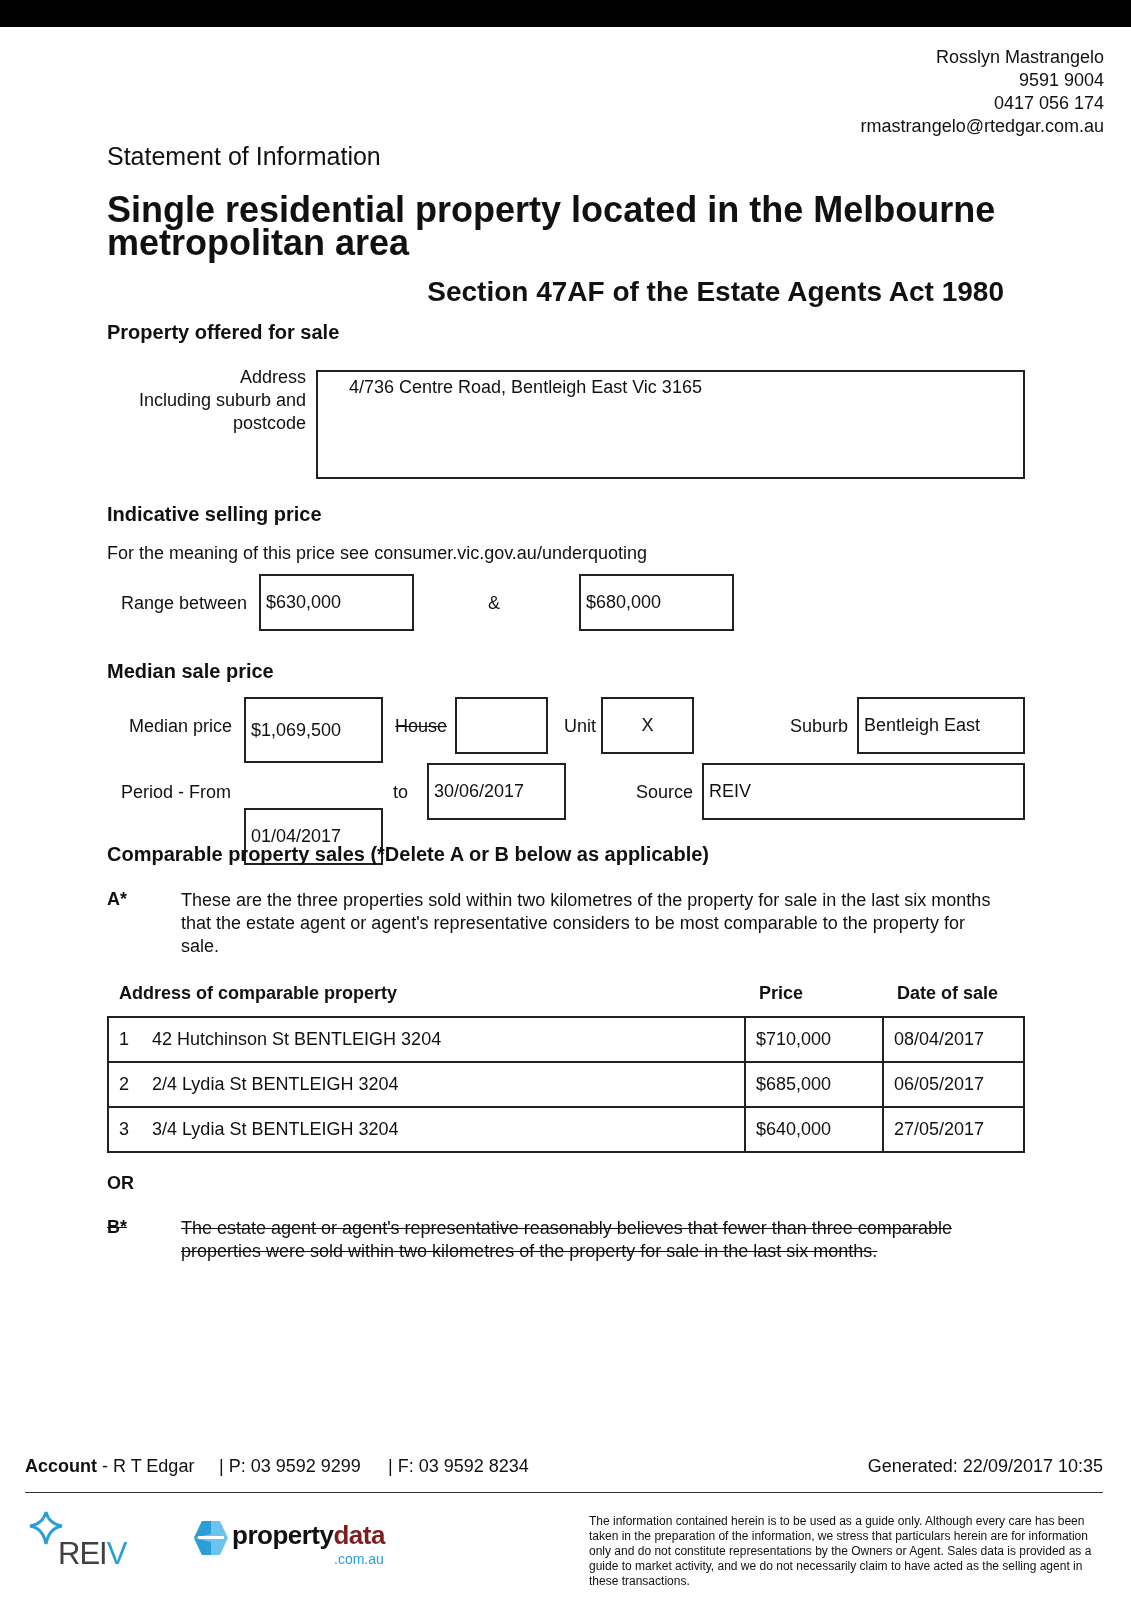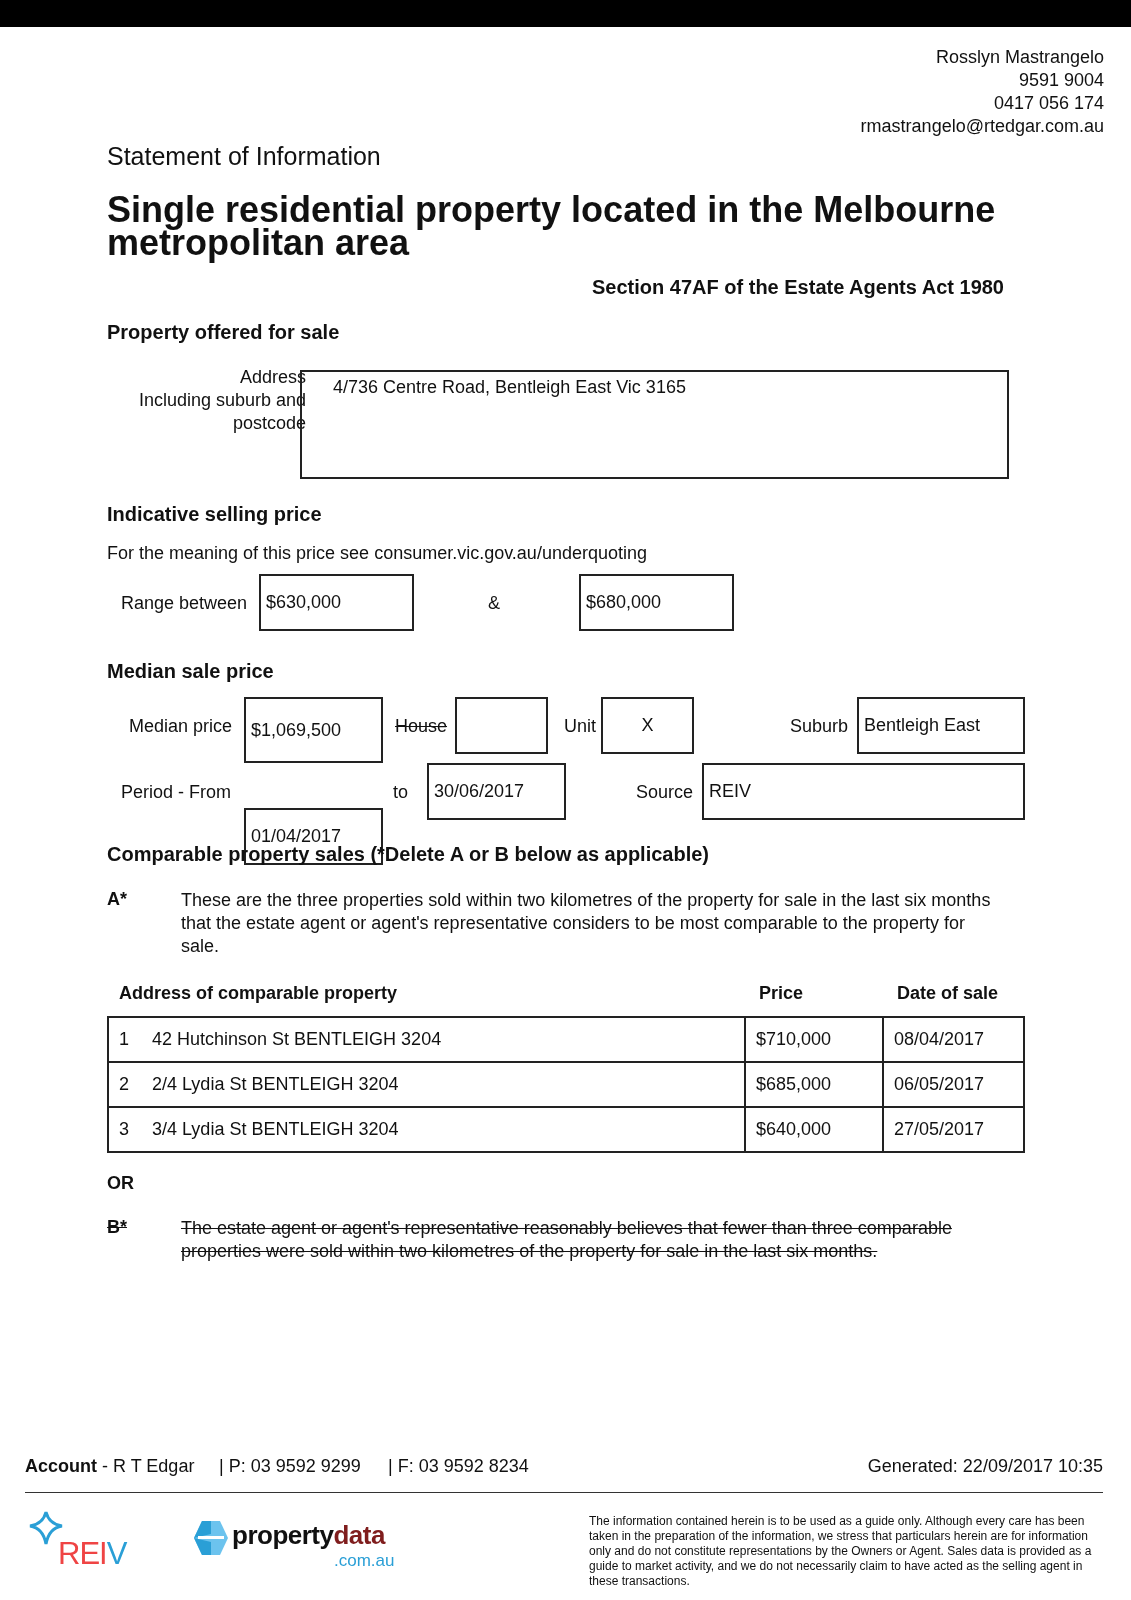--- a/index.html
+++ b/index.html
@@ -3,21 +3,21 @@
 <meta charset="utf-8">
 <style>
   * { box-sizing: border-box; margin: 0; padding: 0; }
   html, body { width: 1131px; height: 1600px; background: #fff; }
   body { font-family: "Liberation Sans", sans-serif; color: #111; position: relative; overflow: hidden; }
   .topbar { position: absolute; left: 0; top: 0; width: 1131px; height: 27px; background: #000; }
   .abs { position: absolute; }
   .agent { position: absolute; right: 27px; top: 46px; text-align: right; font-size: 18px; line-height: 23px; }
   .soi { left: 107px; top: 142px; font-size: 25px; }
   .title { left: 107px; top: 193px; font-size: 36px; font-weight: bold; line-height: 33px; width: 900px; }
-  .section-ref { right: 127px; top: 276px; font-size: 20px; font-weight: bold; }
+  .section-ref { right: 127px; top: 276px; font-size: 28px; font-weight: bold; }
   .h2 { font-size: 20px; font-weight: bold; }
   .lbl { font-size: 18px; }
   .box { position: absolute; border: 2px solid #222; font-size: 18px; padding: 4px 5px; display: flex; align-items: center; }
   .box.top { align-items: flex-start; padding-top: 5px; }
   .strike { text-decoration: line-through; }
   table.comp { position: absolute; left: 107px; top: 1016px; width: 918px; border-collapse: collapse; font-size: 18px; }
   table.comp td { border: 2px solid #222; height: 45px; padding: 0 10px; }
   table.comp td.num { border-right: none; width: 44px; }
   table.comp td.addr { border-left: none; width: 593px; padding-left: 0; }
   table.comp td.price { width: 138px; }
@@ -43,21 +43,21 @@
 <div class="abs soi">Statement of Information</div>
 <div class="abs title">Single residential property located in the Melbourne metropolitan area</div>
 <div class="abs section-ref">Section 47AF of the Estate Agents Act 1980</div>
 
 <div class="abs h2" style="left:107px; top:321px;">Property offered for sale</div>
 <div class="abs lbl" style="right:825px; top:366px; text-align:right; line-height:23px;">
   <div>Address</div>
   <div>Including suburb and</div>
   <div>postcode</div>
 </div>
-<div class="box top" style="left:300px; top:370px; width:709px; height:109px;padding-left:31px;">4/736 Centre Road, Bentleigh East Vic 3165</div>
+<div class="box top" style="left:316px; top:370px; width:709px; height:109px;padding-left:31px;">4/736 Centre Road, Bentleigh East Vic 3165</div>
 
 <div class="abs h2" style="left:107px; top:503px;">Indicative selling price</div>
 <div class="abs lbl" style="left:107px; top:543px;">For the meaning of this price see consumer.vic.gov.au/underquoting</div>
 <div class="abs lbl" style="left:121px; top:593px;">Range between</div>
 <div class="box" style="left:259px; top:574px; width:155px; height:57px;">$630,000</div>
 <div class="abs lbl" style="left:488px; top:593px;">&amp;</div>
 <div class="box" style="left:579px; top:574px; width:155px; height:57px;">$680,000</div>
 
 <div class="abs h2" style="left:107px; top:660px;">Median sale price</div>
 <div class="abs lbl" style="left:129px; top:716px;">Median price</div>
@@ -118,30 +118,30 @@
 <div class="foot" style="left:219px;">|  P: 03 9592 9299</div>
 <div class="foot" style="left:388px;">|  F: 03 9592 8234</div>
 <div class="foot" style="right:28px;">Generated: 22/09/2017 10:35</div>
 <div class="footer-line"></div>
 
 <div class="logo-reiv">
   <svg width="40" height="40" viewBox="0 0 40 40" style="position:absolute; left:0; top:0;">
     <path d="M18 2 Q21 14 34 16 Q21 18 18 34 Q15 18 2 16 Q15 14 18 2 Z" fill="none" stroke="#2a9fd6" stroke-width="3"></path>
   </svg>
   <div style="position:absolute; left:30px; top:26px; font-size:31px; letter-spacing:-1px;">
-    <span style="color:#ef4444;">REI</span><span style="color:#2a9fd6;">V</span>
+    <span style="color:#404040;">REI</span><span style="color:#2a9fd6;">V</span>
   </div>
 </div>
 
 <div class="logo-pd">
   <svg width="36" height="36" viewBox="0 0 36 36" style="position:absolute; left:0; top:0;">
     <polygon points="9,1 27,1 35,18 27,35 9,35 1,18" fill="#6cc3ee"></polygon>
     <polygon points="1,18 9,1 18,1 18,14" fill="#2a9fd6"></polygon>
     <polygon points="1,18 18,22 18,35 9,35" fill="#2a9fd6"></polygon>
     <rect x="5" y="16" width="26" height="3" fill="#fff"></rect>
   </svg>
   <div style="position:absolute; left:39px; top:0px; font-size:26px; font-weight:bold; letter-spacing:-0.5px;">
     <span style="color:#111;">property</span><span style="color:#7f1d1d;">data</span>
   </div>
-  <div style="position:absolute; left:141px; top:31px; font-size:17px; color:#2a9fd6;">.com.au</div>
+  <div style="position:absolute; left:141px; top:31px; font-size:14px; color:#2a9fd6;">.com.au</div>
 </div>
 
 <div class="disclaimer">The information contained herein is to be used as a guide only. Although every care has been taken in the preparation of the information, we stress that particulars herein are for information only and do not constitute representations by the Owners or Agent. Sales data is provided as a guide to market activity, and we do not necessarily claim to have acted as the selling agent in these transactions.</div>
 
 </body></html>

